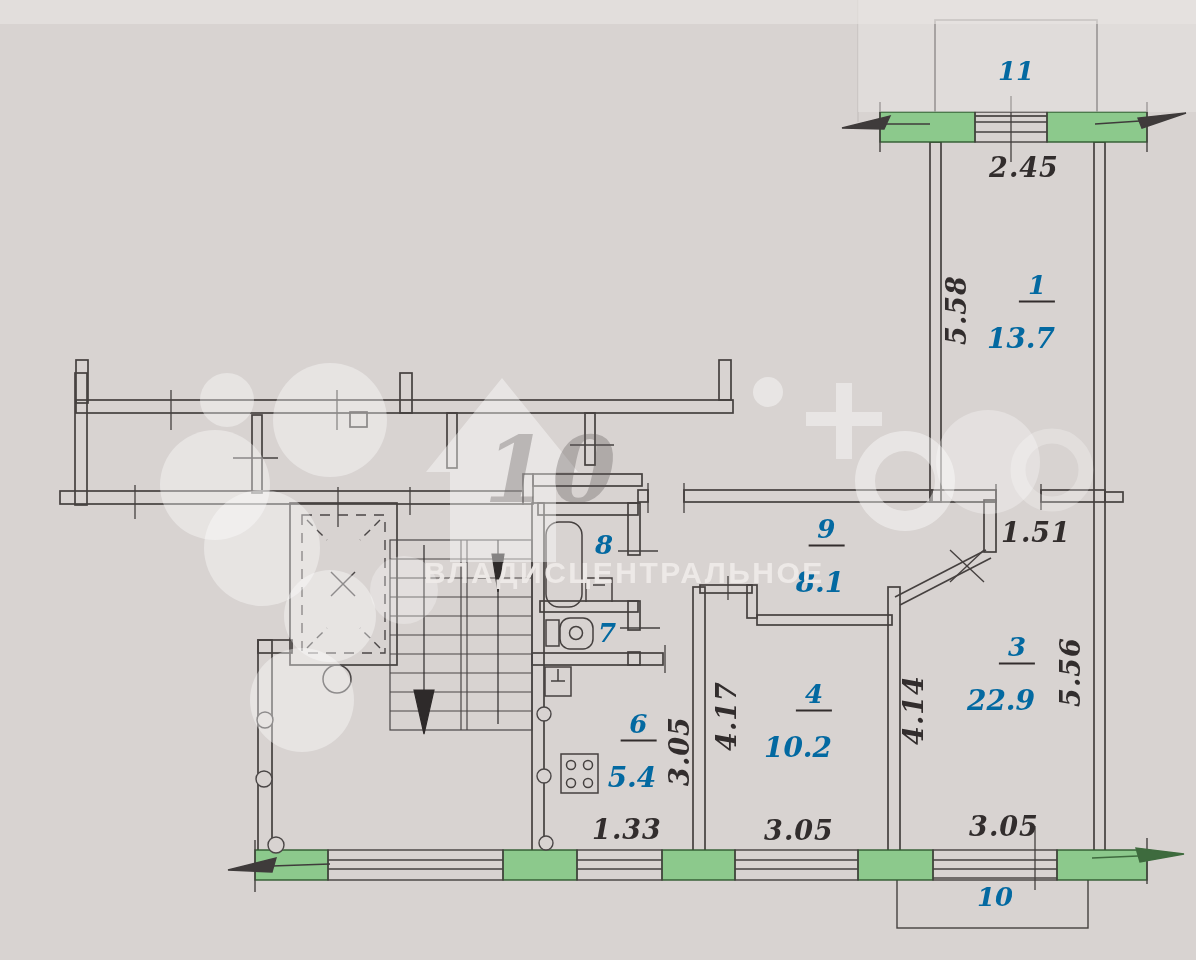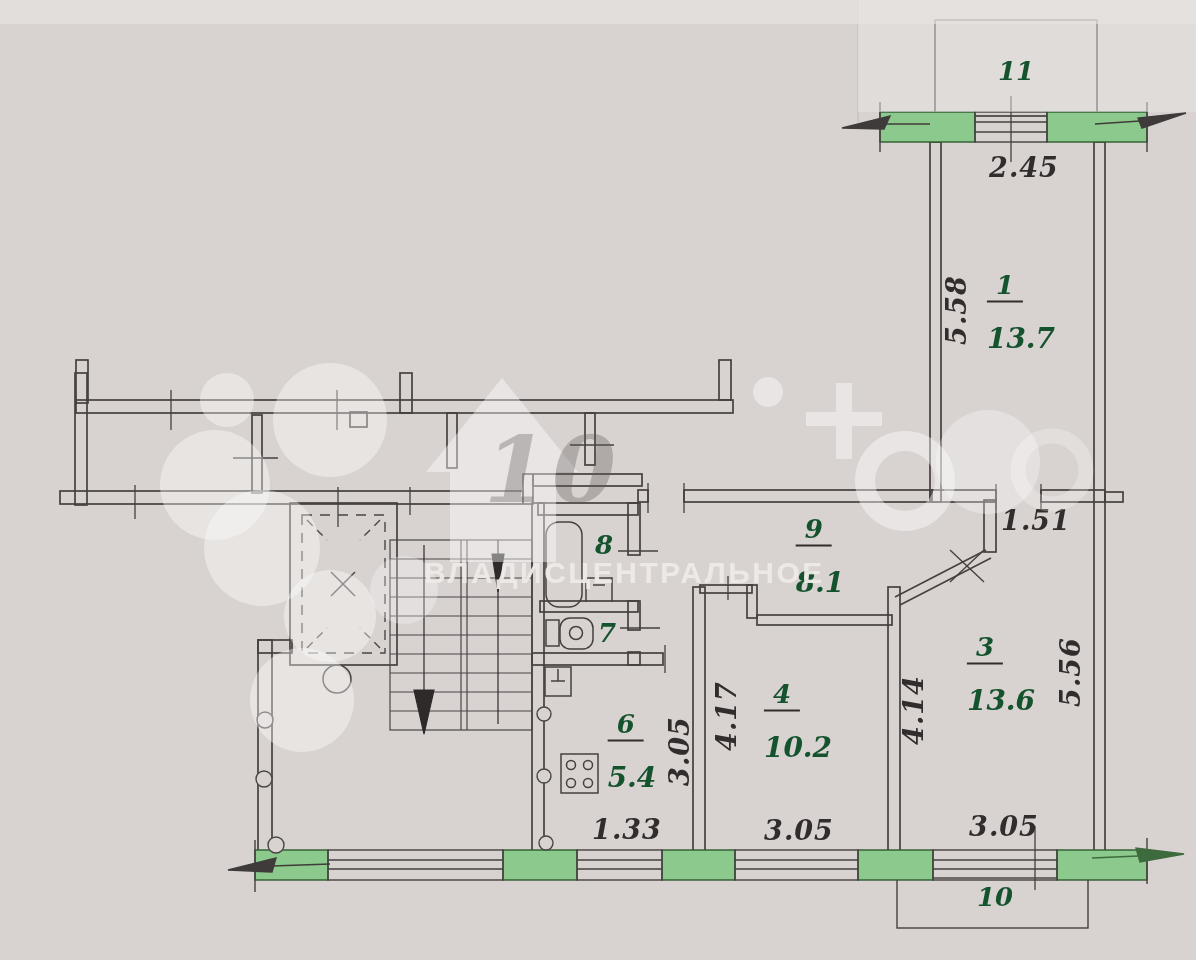--- a/index.html
+++ b/index.html
@@ -7,21 +7,21 @@
          font-family:"DejaVu Serif",serif;}
   .stage svg{position:absolute;left:0;top:0;}
   .layer{position:absolute;left:0;top:0;width:100%;height:100%;}
   
   .scan-top{position:absolute;left:0;top:0;width:100%;height:24px;background:#eae6e3;opacity:.6;}
   .scan-tr{position:absolute;left:858px;top:0;width:338px;height:112px;background:#e8e4e1;opacity:.55;}
   
   .lbl{position:absolute;transform:translate(-50%,-50%);white-space:nowrap;
        font:italic 700 27px "DejaVu Serif",serif;color:#322d2d;letter-spacing:1px;}
   .lbl.v{transform:translate(-50%,-50%) rotate(-90deg);}
-  .room-label{position:absolute;transform:translate(-50%,-50%);text-align:left;color:#14532d;}
+  .room-label{position:absolute;transform:translate(-50%,-50%);text-align:right;color:#0369a1;}
   .room-label .num{font:italic 700 26px "DejaVu Serif",serif;display:inline-block;padding:0 9px 1px;}
   .room-label.frac .num{border-bottom:2.5px solid #322d2d;}
   .room-label .area{font:italic 700 28px "DejaVu Serif",serif;margin-top:19px;}
   
   .wm-agency{position:absolute;left:424px;top:556px;font:700 30px "Liberation Sans",sans-serif;
              letter-spacing:2.5px;color:rgba(238,234,232,0.95);}
   .wm-housenum{position:absolute;left:552px;top:470px;transform:translate(-50%,-50%);
                font:italic 700 92px "DejaVu Serif",serif;color:rgba(98,90,90,0.34);letter-spacing:4px;}
 </style>
 </head>
@@ -244,21 +244,21 @@
     <div class="num">11</div>
   </div>
   <div class="lbl" style="left:1024px;top:167px">2.45</div>
 
   <div class="room-label frac" style="left:1021px;top:312px">
     <div class="num">1</div>
     <div class="area">13.7</div>
   </div>
   <div class="lbl v" style="left:956px;top:310px">5.58</div>
 
-  <div class="lbl" style="left:1036px;top:520px">1.51</div>
+  <div class="lbl" style="left:1036px;top:532px">1.51</div>
 
   <div class="room-label frac" style="left:820px;top:556px">
     <div class="num">9</div>
     <div class="area">8.1</div>
   </div>
 
   <div class="room-label simple" style="left:604px;top:545px">
     <div class="num">8</div>
   </div>
   <div class="room-label simple" style="left:607px;top:633px">
@@ -272,21 +272,21 @@
   <div class="lbl v" style="left:679px;top:751px">3.05</div>
 
   <div class="room-label frac" style="left:798px;top:721px">
     <div class="num">4</div>
     <div class="area">10.2</div>
   </div>
   <div class="lbl v" style="left:726px;top:716px">4.17</div>
 
   <div class="room-label frac" style="left:1001px;top:674px">
     <div class="num">3</div>
-    <div class="area">13.6</div>
+    <div class="area">22.9</div>
   </div>
   <div class="lbl v" style="left:913px;top:710px">4.14</div>
   <div class="lbl v" style="left:1070px;top:672px">5.56</div>
 
   <div class="lbl" style="left:627px;top:829px">1.33</div>
   <div class="lbl" style="left:799px;top:830px">3.05</div>
   <div class="lbl" style="left:1004px;top:826px">3.05</div>
 
   <div class="room-label simple" style="left:995px;top:897px">
     <div class="num">10</div>

